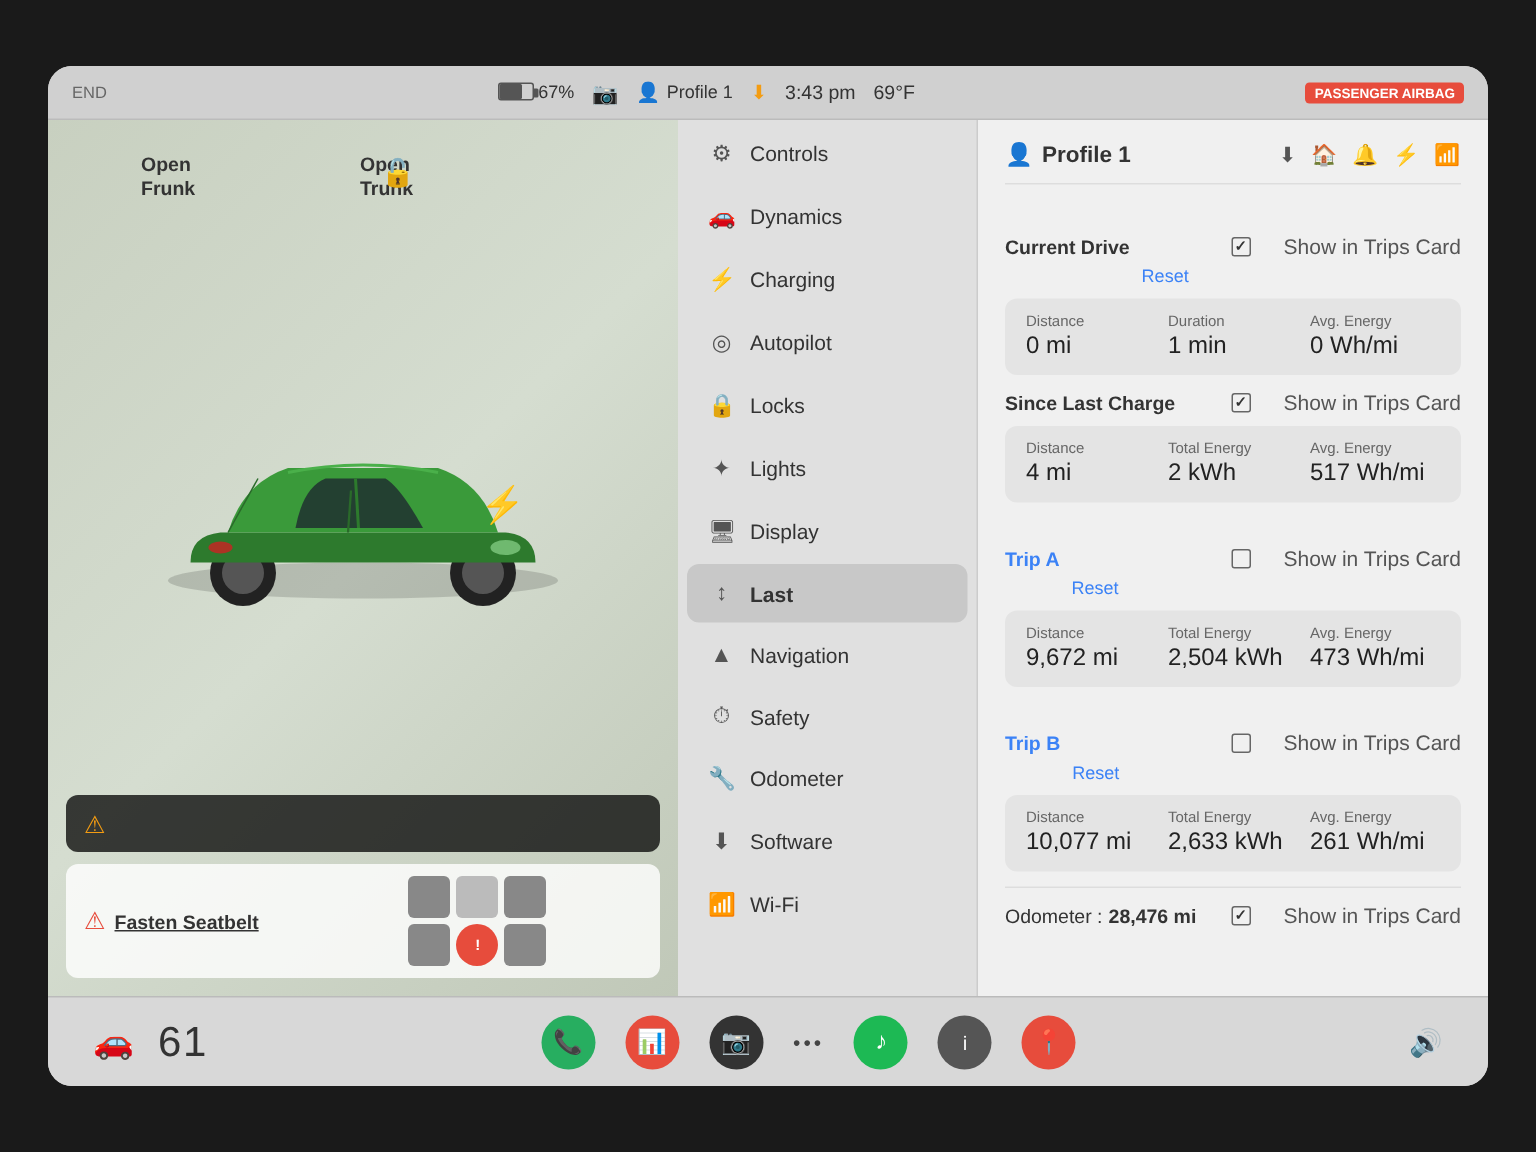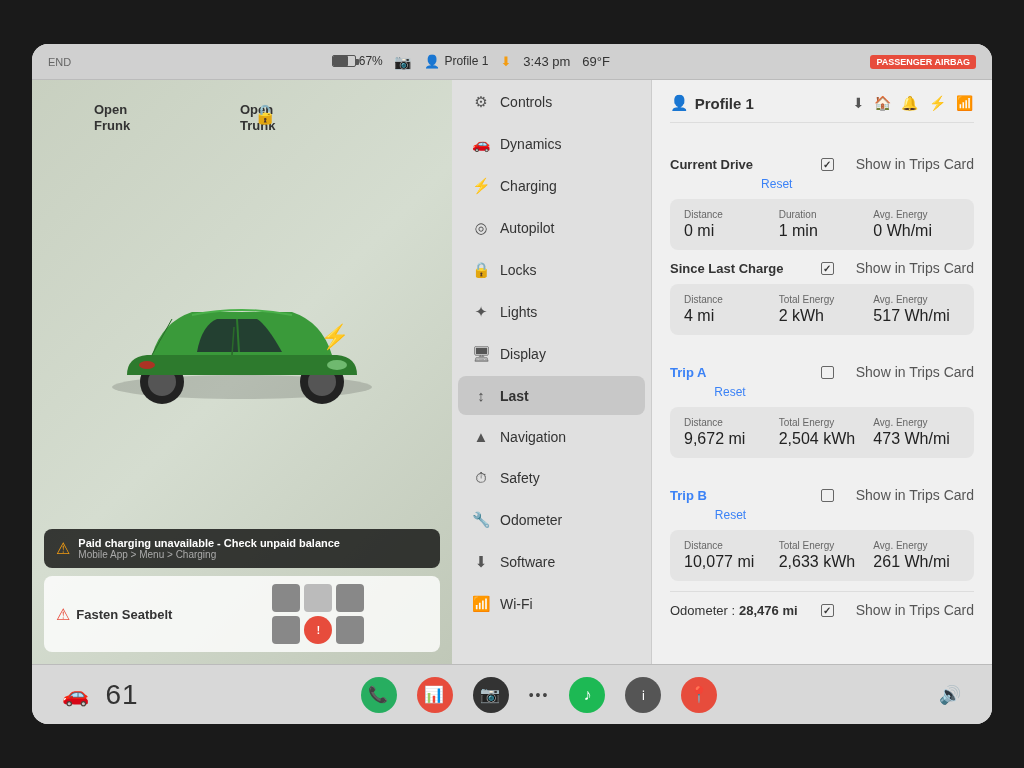--- a/index.html
+++ b/index.html
@@ -108,21 +108,21 @@
       background: rgba(255,255,255,0.8);
       border-radius: 8px;
       padding: 8px 12px;
       margin-top: 8px;
       display: flex;
       align-items: center;
       gap: 100px;
     }
     .seatbelt-alert { display: flex; align-items: center; gap: 6px; }
     .alert-triangle { color: #e74c3c; font-size: 16px; }
-    .seatbelt-text { font-size: 13px; font-weight: 600; color: #333; }
+    .seatbelt-text { font-size: 13px; font-weight: 600; color: #333; text-decoration: underline; }
     .seat-diagram {
       display: grid;
       grid-template-columns: repeat(3, 28px);
       grid-template-rows: repeat(2, 28px);
       gap: 4px;
     }
     .seat { width: 28px; height: 28px; background: #bbb; border-radius: 4px; }
     .seat.active { background: #888; }
     .seat-btn {
       width: 28px; height: 28px; background: #e74c3c; border-radius: 50%;
@@ -340,24 +340,20 @@
 
           <line x1="150" y1="98" x2="152" y2="70" stroke="#2a6a2a" stroke-width="1.5"></line>
           <path d="M 70 98 L 90 62" stroke="#2a6a2a" stroke-width="1"></path>
 
           <path d="M 110 58 Q 160 48 210 58" stroke="#4ab04a" stroke-width="2" fill="none"></path>
         </svg>
       </div>
 
       <div class="notification-box">
         <span class="notif-icon">⚠</span>
-        <div>
-          <div class="notif-text">Paid charging unavailable - Check unpaid balance</div>
-          <div class="notif-sub">Mobile App &gt; Menu &gt; Charging</div>
-        </div>
       </div>
 
       <div class="seatbelt-bar">
         <div class="seatbelt-alert">
           <span class="alert-triangle">⚠</span>
           <span class="seatbelt-text">Fasten Seatbelt</span>
         </div>
         <div class="seat-diagram">
           <div class="seat active"></div>
           <div class="seat"></div>

